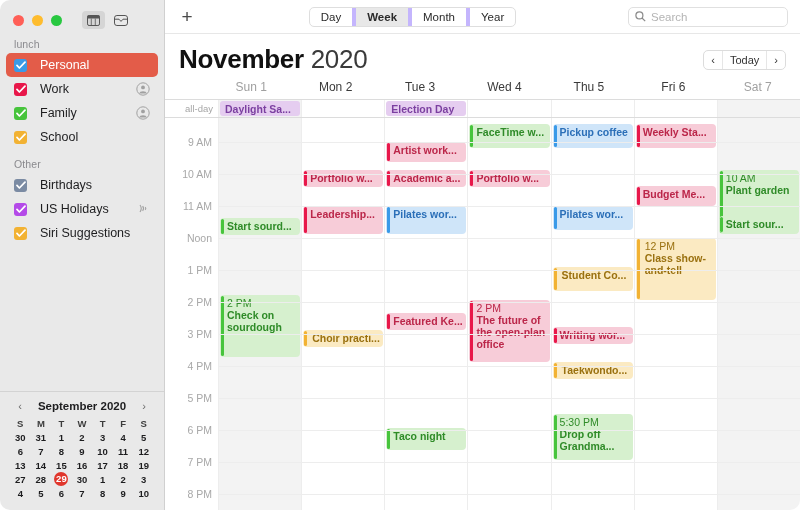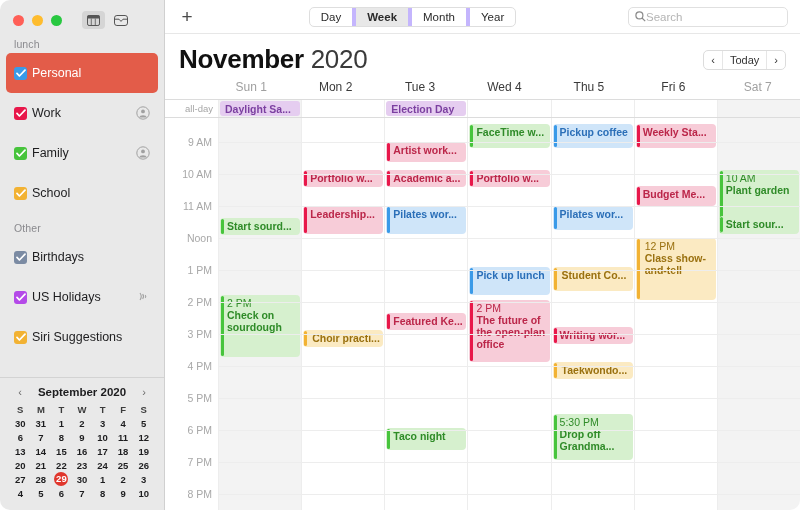--- a/index.html
+++ b/index.html
@@ -41,22 +41,22 @@
     display: flex; align-items: center; justify-content: center;
   }
   .tb-icon.active { background: #d5d5d5; }
 
   .sb-group-title {
     font-size: 10.5px; color: #8a8a8e;
     padding: 9px 0 3px 14px; letter-spacing: .1px;
   }
   .sb-item {
     display: flex; align-items: center;
-    height: 40px; margin: 0 6px; padding: 0 8px;
-    border-radius: 5px; gap: 5px;
+    height: 24px; margin: 0 6px; padding: 0 8px;
+    border-radius: 5px; gap: 13px;
     font-size: 12.5px; color: #1d1d1f;
   }
   .sb-item.selected { background: #e35c49; color: #fff; }
   .cb {
     width: 13px; height: 13px; border-radius: 3px;
     flex: 0 0 13px; position: relative;
   }
   .cb svg { position: absolute; top: 2px; left: 1.5px; }
   .sb-label { flex: 1; white-space: nowrap; overflow: hidden; }
   .sb-trail { width: 14px; height: 14px; opacity: .55; }
@@ -102,21 +102,21 @@
   }
   .seg div {
     font-size: 11.5px; padding: 3px 11px; color: #2b2b2b;
     border-right: 4px solid #c4b5fd;
   }
   .seg div:last-child { border-right: none; }
   .seg div.on { background: #e8e8e8; font-weight: bold; }
   .search {
     width: 160px; height: 20px; border: 1px solid #e0e0e0;
     border-radius: 5px; display: flex; align-items: center;
-    padding: 0 6px; background: #fff;
+    gap: 5px; padding: 0 6px; background: #fff;
   }
   .search span.ph { font-size: 11.5px; color: #b4b4b4; }
 
   .hdr { padding: 10px 14px 2px 14px; display: flex; align-items: flex-start; }
   .mtitle { font-size: 26px; letter-spacing: -.3px; }
   .mtitle b { font-weight: bold; color: #111; }
   .mtitle i { font-style: normal; font-weight: normal; color: #3a3a3a; }
   .navgrp {
     margin-left: auto; display: flex; align-items: center;
     border: 1px solid #dcdcdc; border-radius: 5px; overflow: hidden;
@@ -355,29 +355,20 @@
             <tr>
               <td>13</td>
               <td>14</td>
               <td>15</td>
               <td>16</td>
               <td>17</td>
               <td>18</td>
               <td>19</td>
             </tr>
             <tr>
-              <td>20</td>
-              <td>21</td>
-              <td>22</td>
-              <td>23</td>
-              <td>24</td>
-              <td>25</td>
-              <td>26</td>
-            </tr>
-            <tr>
               <td>27</td>
               <td>28</td>
               <td class="today"><span>29</span></td>
               <td>30</td>
               <td class="dim">1</td>
               <td class="dim">2</td>
               <td class="dim">3</td>
             </tr>
             <tr>
               <td class="dim">4</td>
@@ -479,21 +470,20 @@
           <div class="col">
             <div class="ev pink" style="top: 24px; height: 20px;"><span>Artist work...</span></div>
             <div class="ev pink" style="top: 52px; height: 17px;"><span>Academic a...</span></div>
             <div class="ev blue" style="top: 88px; height: 28px;"><span>Pilates wor...</span></div>
             <div class="ev pink" style="top: 195px; height: 17px;"><span>Featured Ke...</span></div>
             <div class="ev green" style="top: 310px; height: 22px;"><span>Taco night</span></div>
           </div>
           <div class="col">
             <div class="ev green" style="top: 6px; height: 24px;"><span>FaceTime w...</span></div>
             <div class="ev pink" style="top: 52px; height: 17px;"><span>Portfolio w...</span></div>
-            <div class="ev blue" style="top: 149px; height: 28px;"><span>Pick up lunch</span></div>
             <div class="ev pink wrap" style="top: 182px; height: 62px;"><span class="tm">2 PM</span><span>The future of the open-plan office</span></div>
           </div>
           <div class="col">
             <div class="ev blue" style="top: 6px; height: 24px;"><span>Pickup coffee</span></div>
             <div class="ev blue" style="top: 88px; height: 24px;"><span>Pilates wor...</span></div>
             <div class="ev orange" style="top: 149px; height: 24px;"><span>Student Co...</span></div>
             <div class="ev pink" style="top: 209px; height: 17px;"><span>Writing wor...</span></div>
             <div class="ev orange" style="top: 244px; height: 17px;"><span>Taekwondo...</span></div>
             <div class="ev green wrap" style="top: 296px; height: 46px;"><span class="tm">5:30 PM</span><span>Drop off Grandma...</span></div>
           </div>

